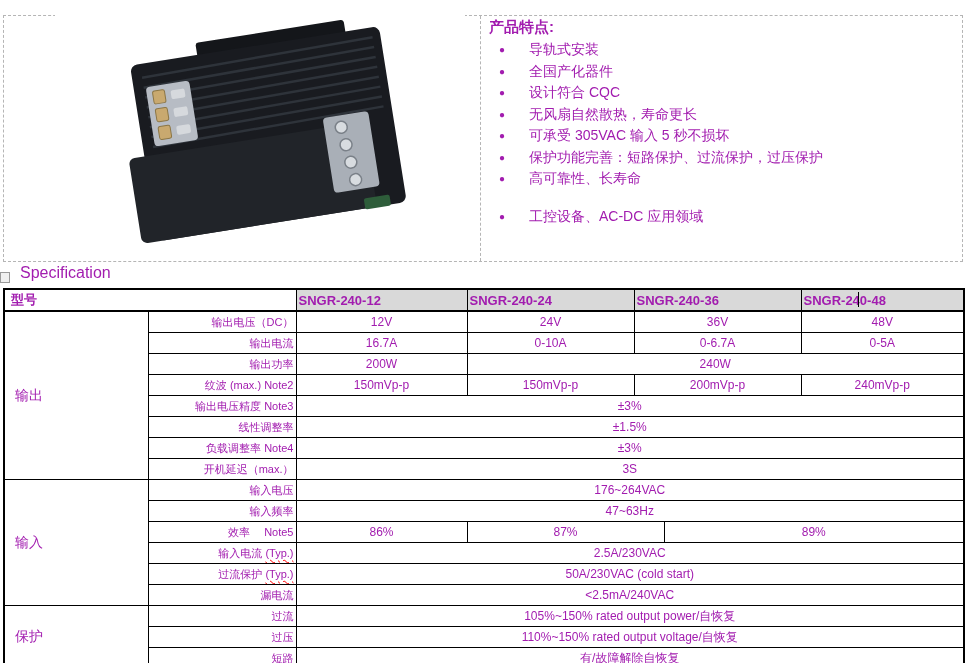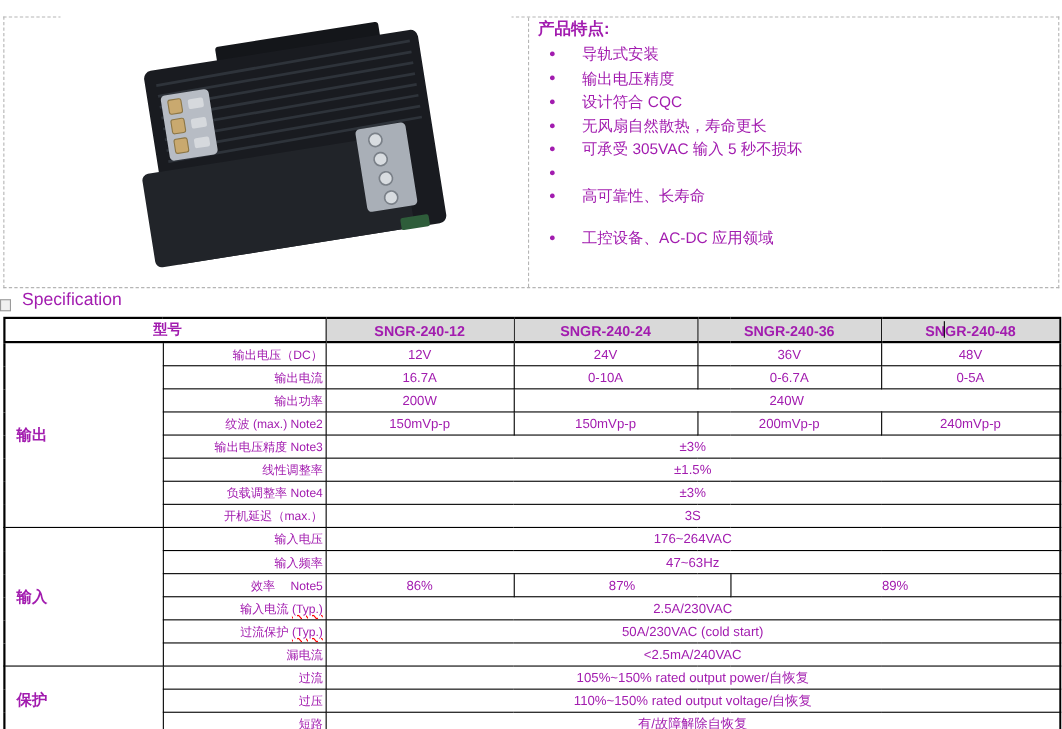--- a/index.html
+++ b/index.html
@@ -30,24 +30,24 @@
   .outline-marker { position:absolute; left:0px; top:272px; width:8px; height:9px;
              border:1px solid #9a9a9a; background:#f0f0f0; }
   .spec-heading { position:absolute; left:20px; top:264px; font-size:16px; font-weight:normal; }
 
   
   .spec-table { position:absolute; left:3px; top:288px; width:960px;
              border-collapse:collapse; table-layout:fixed; border:2px solid #000; }
   .spec-table td { border:1px solid #000; height:20px; padding:0 2px;
              overflow:hidden; white-space:nowrap; vertical-align:middle; }
   .spec-table thead td { border-top-width:2px; border-bottom-width:2px;
-             font-weight:bold; font-size:13px; text-align:center; }
+             font-weight:bold; font-size:13px; text-align:left; }
   td.model-hd { background:#d9d9d9; position:relative; }
   td.model-lbl { background:#fff; text-align:left; font-size:14px; padding-left:6px; }
-  td.sec { font-size:14px; font-weight:bold; text-align:left; padding-left:10px; }
+  td.sec { font-size:14px; font-weight:normal; text-align:left; padding-left:10px; }
   td.lbl { font-size:11px; text-align:right; padding-left:7px; }
   td.val { font-size:12px; text-align:center; }
   .typ { text-decoration-line:underline; text-decoration-style:wavy;
          text-decoration-color:#ff0000; text-decoration-thickness:1px;
          text-underline-offset:2px; }
   .text-cursor { position:absolute; left:calc(50% - 24px); top:2px;
          width:1px; height:15px; background:#000; }
 </style>
 </head>
 <body>
@@ -106,36 +106,37 @@
 
   <div class="features">
     <div class="blk-title">产品特点:</div>
     <ul class="feature-list">
       <li class="feature-item">
         <span class="bullet">●</span>
         <span>导轨式安装</span>
         </li>
       <li class="feature-item">
         <span class="bullet">●</span>
-        <span>输出电压精度</span>
+        <span>全国产化器件</span>
         </li>
       <li class="feature-item">
         <span class="bullet">●</span>
         <span>设计符合 CQC</span>
         </li>
       <li class="feature-item">
         <span class="bullet">●</span>
         <span>无风扇自然散热，寿命更长</span>
         </li>
       <li class="feature-item">
         <span class="bullet">●</span>
         <span>可承受 305VAC 输入 5 秒不损坏</span>
         </li>
       <li class="feature-item">
         <span class="bullet">●</span>
+        <span>保护功能完善：短路保护、过流保护，过压保护</span>
         </li>
       <li class="feature-item">
         <span class="bullet">●</span>
         <span>高可靠性、长寿命</span>
         </li>
     </ul>
     <div class="apps-gap"></div>
     <ul class="feature-list">
       <li class="feature-item">
         <span class="bullet">●</span>

